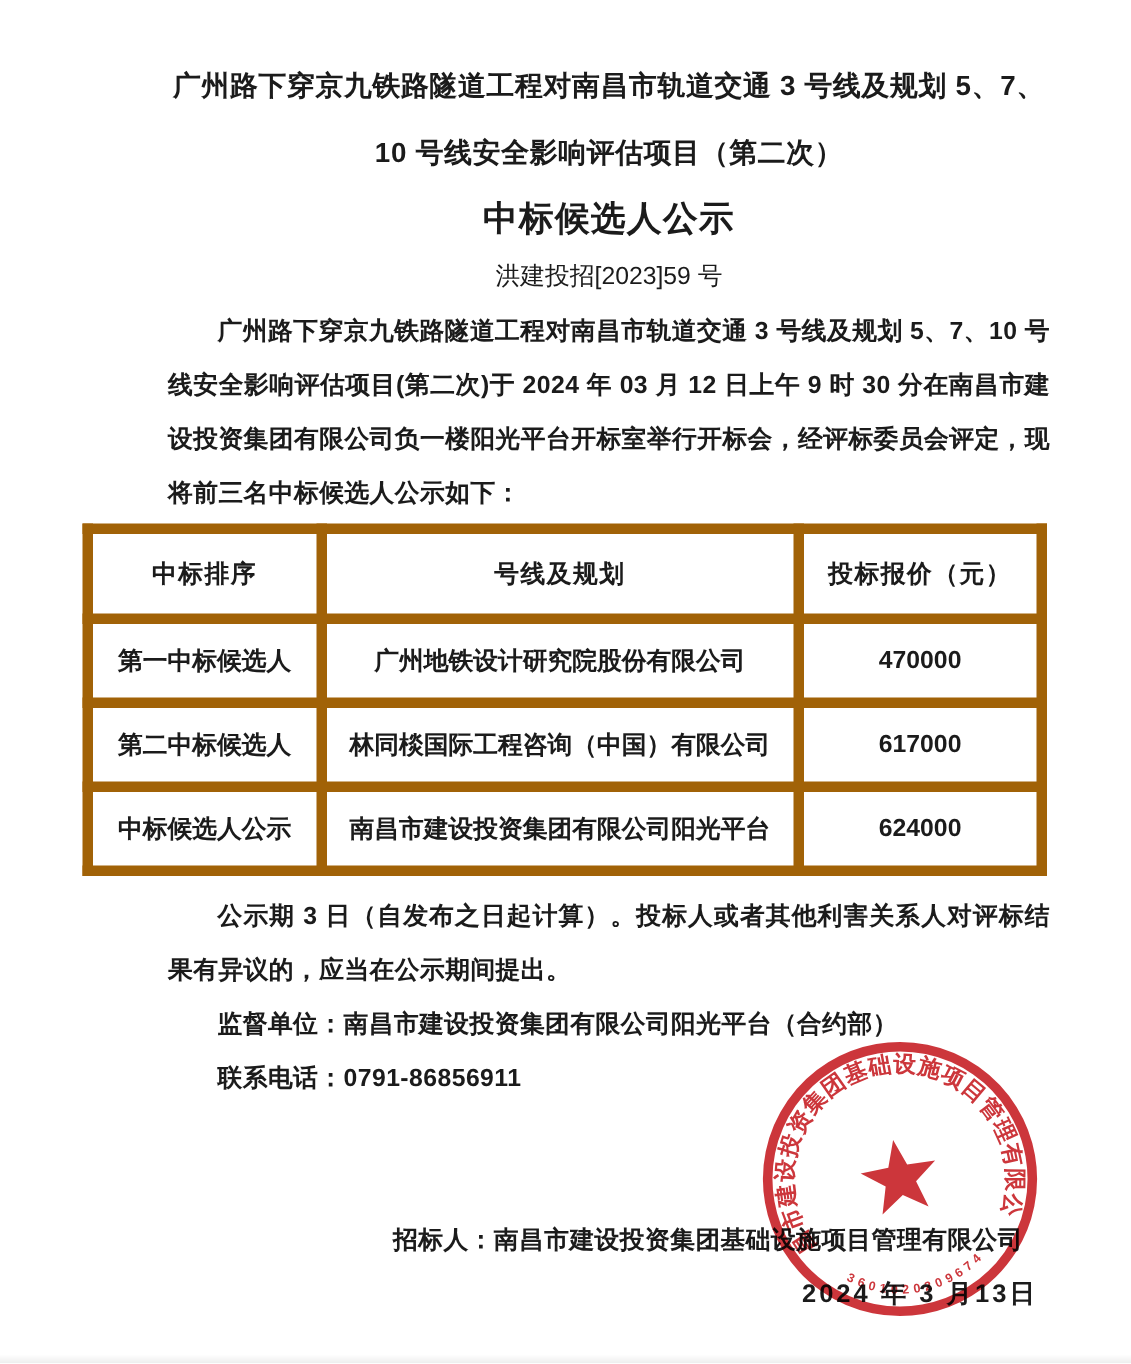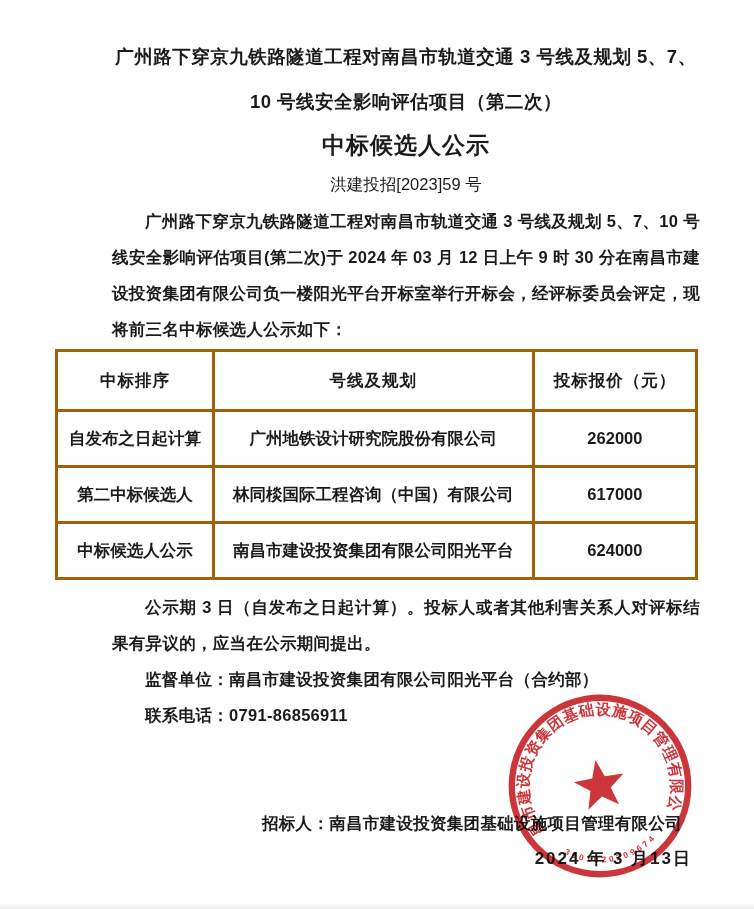--- a/index.html
+++ b/index.html
@@ -54,21 +54,21 @@
     letter-spacing: 0.3px;
   }
   .opening { margin-top: 2px; }
   table.bid-table {
     margin: 2px 0 0 55px;
     width: 643px;
     border-collapse: collapse;
     table-layout: fixed;
   }
   .bid-table th, .bid-table td {
-    border: 3px solid #a16207;
+    border: 7px solid #a16207;
     text-align: center;
     vertical-align: middle;
     font-size: 16.5px;
     padding: 0 4px;
     margin-top: 28px;
   }
   .bid-table th { height: 60px; font-weight: 700; letter-spacing: 1px; }
   .bid-table td { height: 56px; font-weight: 600; }
   .col-rank  { width: 24.5%; }
   .col-name  { width: 50%; }
@@ -130,23 +130,23 @@
     </colgroup>
     <thead>
       <tr>
         <th>中标排序</th>
         <th>号线及规划</th>
         <th>投标报价（元）</th>
       </tr>
     </thead>
     <tbody>
       <tr>
-        <td>自发布之日起计算</td>
+        <td>第一中标候选人</td>
         <td>广州地铁设计研究院股份有限公司</td>
-        <td>262000</td>
+        <td>470000</td>
       </tr>
       <tr>
         <td>第二中标候选人</td>
         <td>林同棪国际工程咨询（中国）有限公司</td>
         <td>617000</td>
       </tr>
       <tr>
         <td>中标候选人公示</td>
         <td>南昌市建设投资集团有限公司阳光平台</td>
         <td>624000</td>

